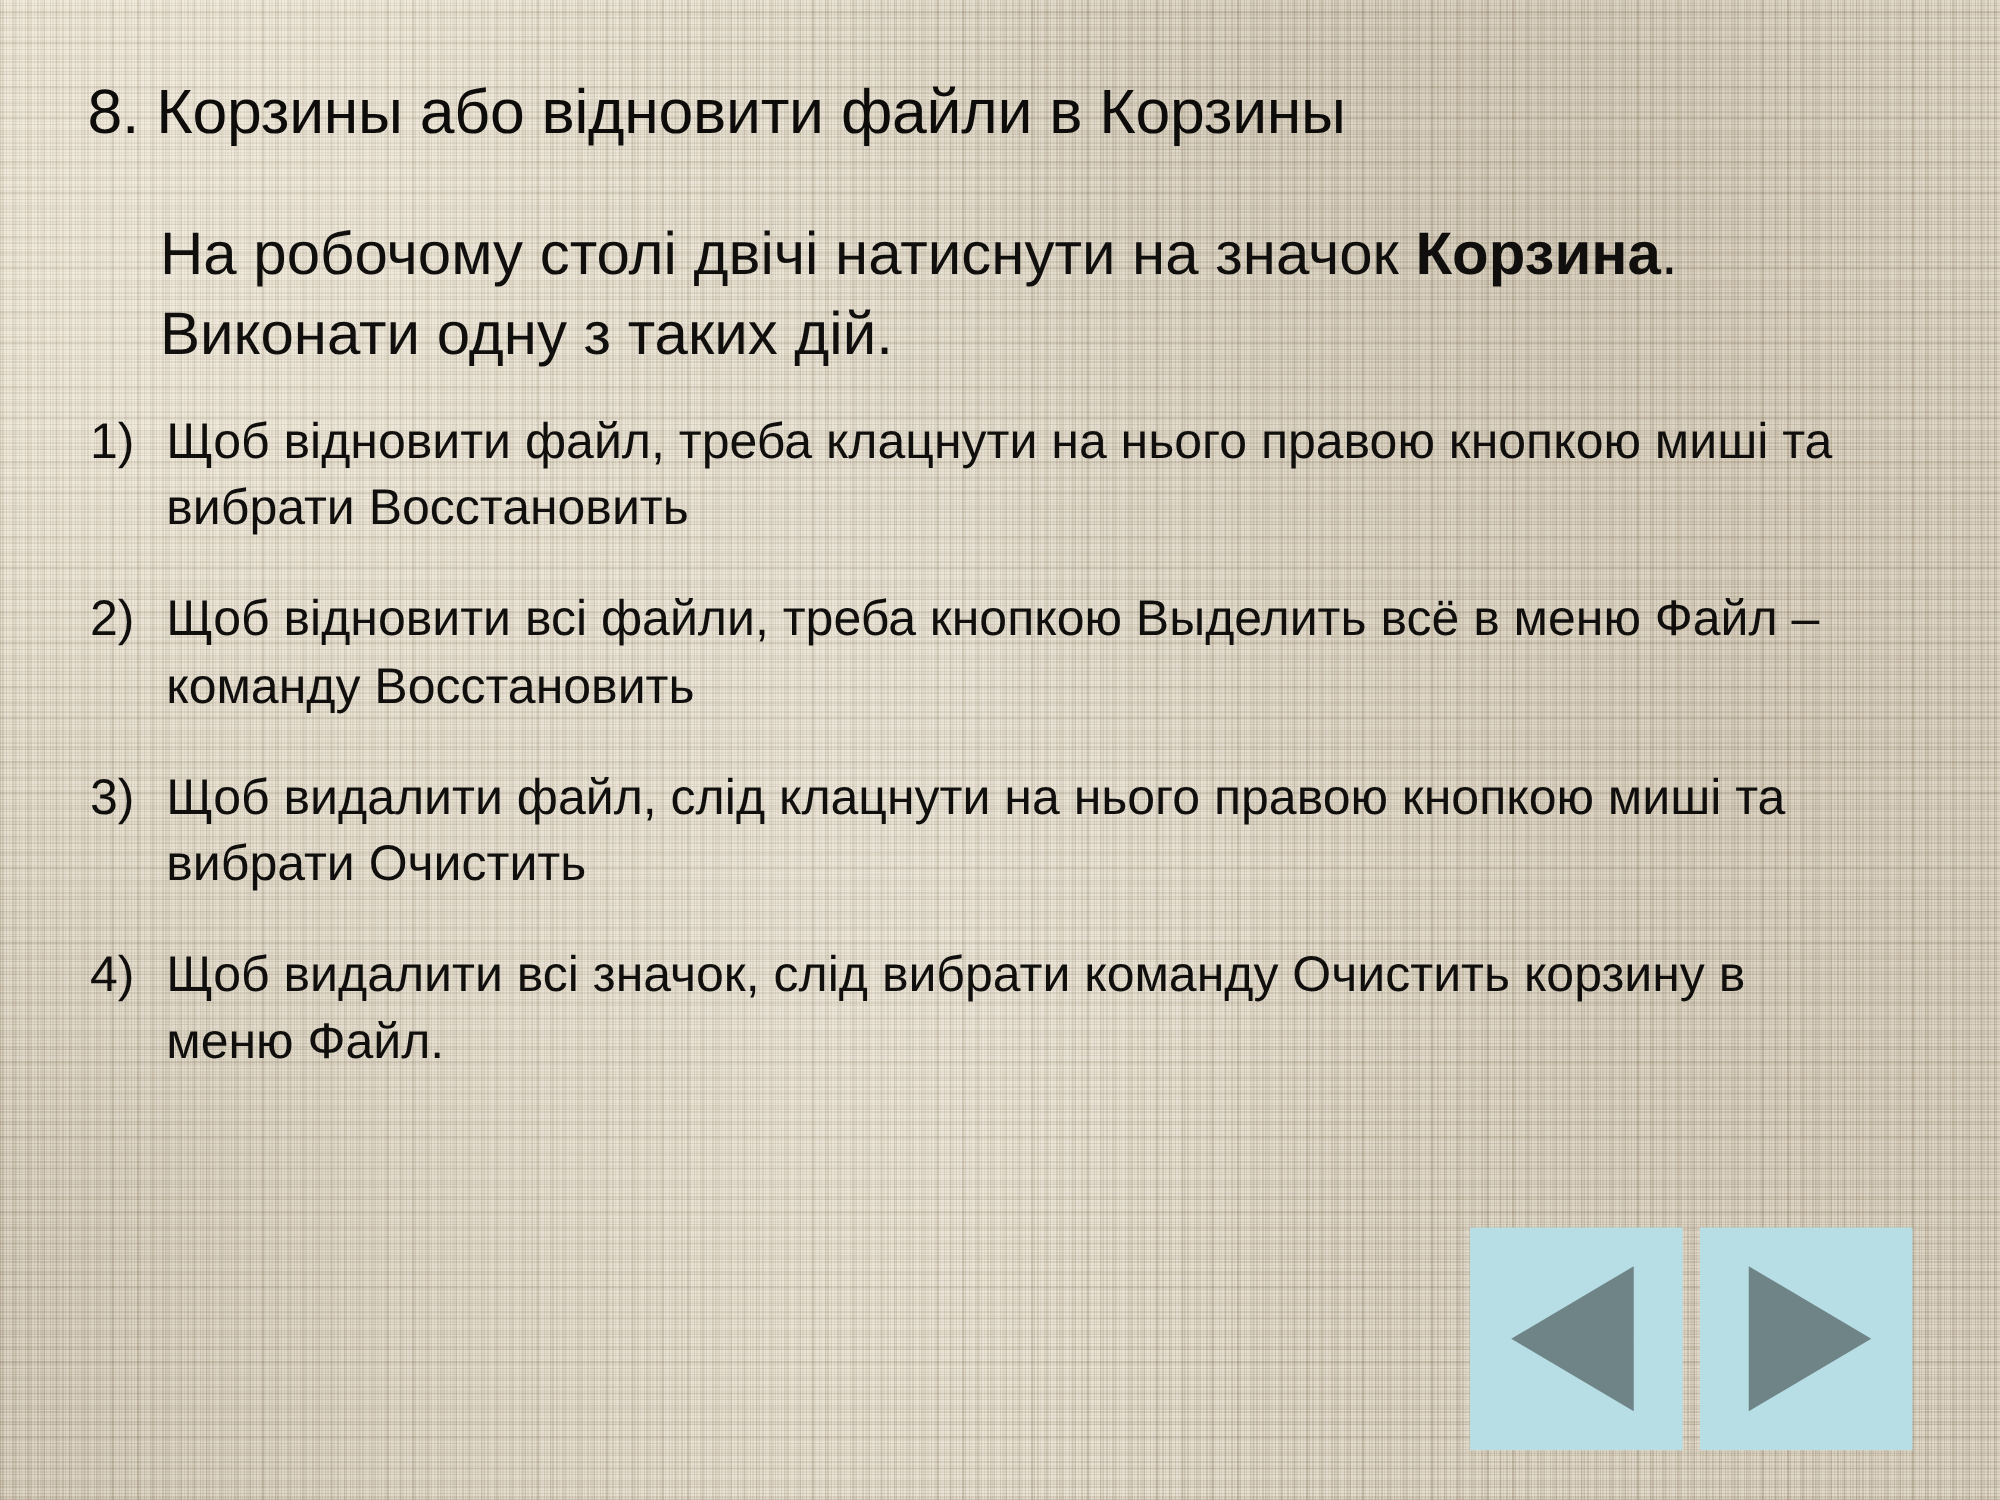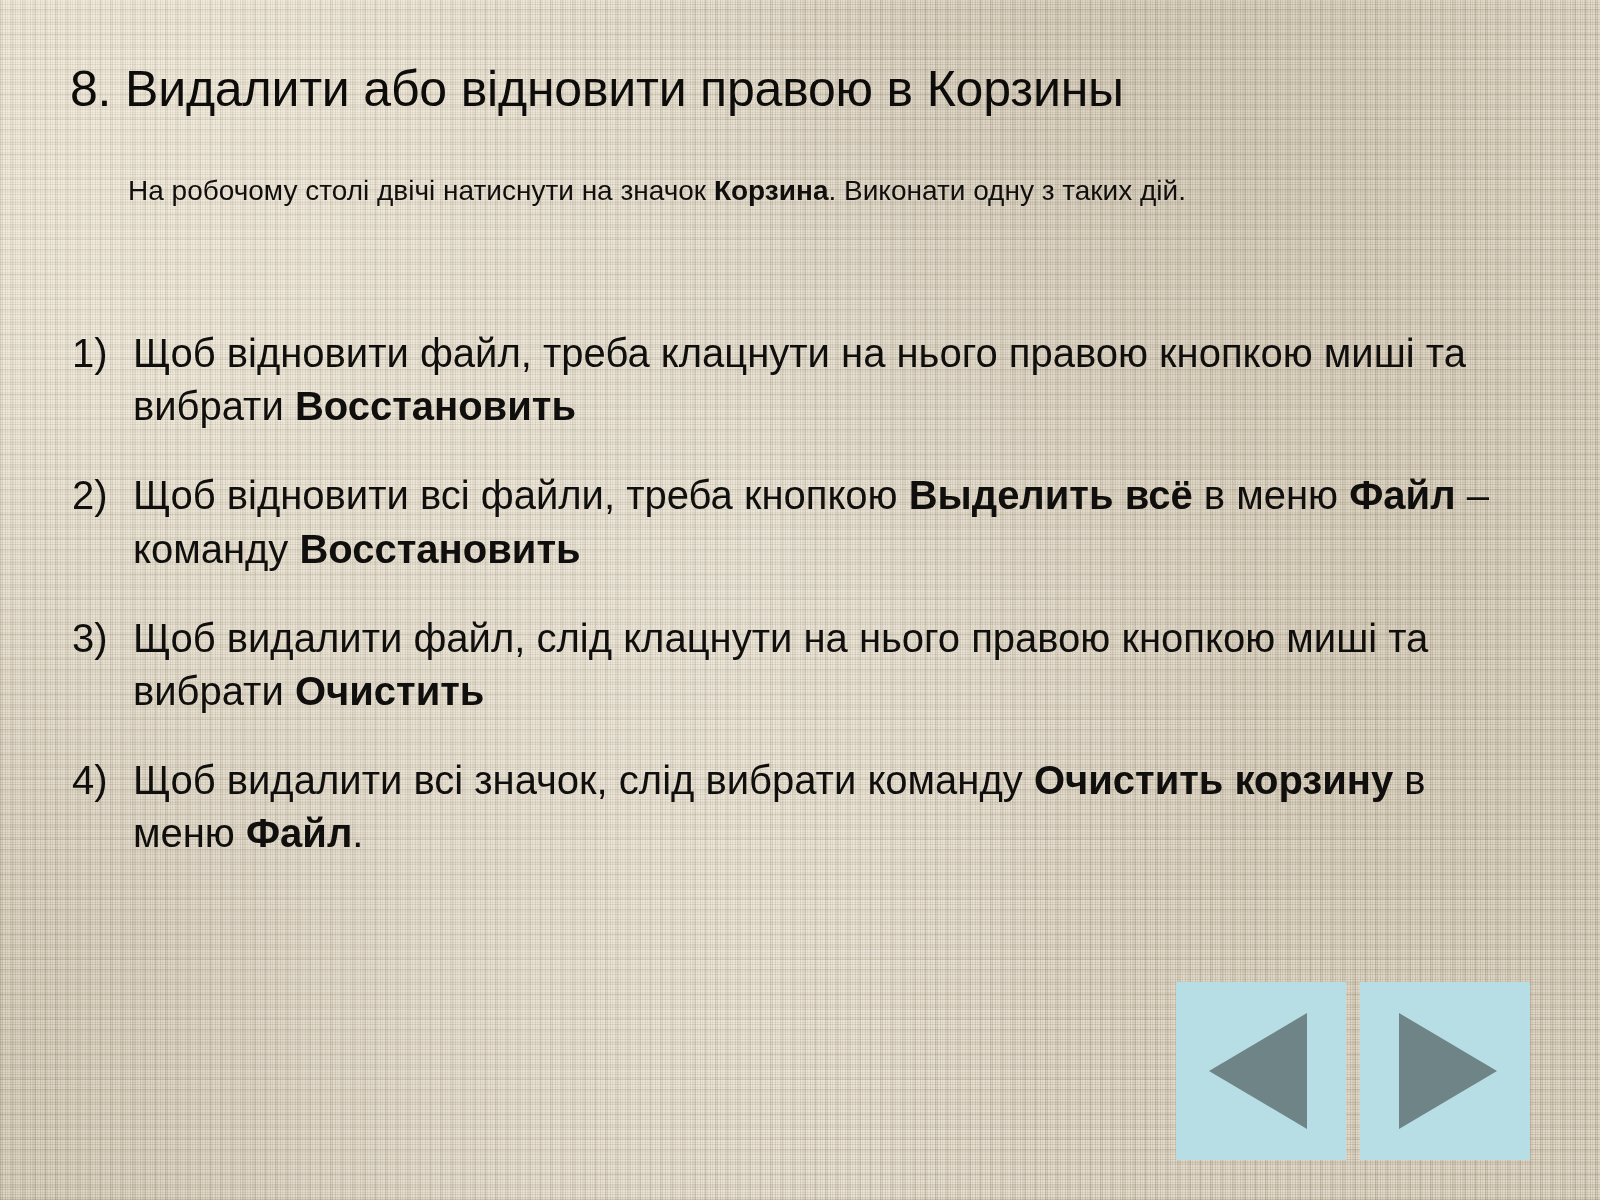--- a/index.html
+++ b/index.html
@@ -91,21 +91,21 @@
   .slide-title b {
     font-weight: 400;
   }
 
   
   .intro {
     position: absolute;
     left: 128px;
     top: 172px;
     width: 1345px;
-    font-size: 28px;
+    font-size: 48px;
     line-height: 1.33;
     color: #100f0d;
     font-weight: 400;
   }
   .intro b { font-weight: 700; }
 
   
   .steps {
     position: absolute;
     left: 72px;
@@ -125,21 +125,21 @@
   .step:last-child { margin-bottom: 0; }
   .step .marker {
     position: absolute;
     left: 0;
     top: 0;
     width: 58px;
     font-size: 40px;
     font-weight: 400;
     color: #100f0d;
   }
-  .step b { font-weight: 700; text-align: right; }
+  .step b { font-weight: 400; text-align: right; }
 
   
   .nav-group {
     position: absolute;
     left: 1176px;
     top: 982px;
     width: 354px;
     height: 178px;
     display: flex;
     flex-direction: row;
@@ -170,21 +170,21 @@
     margin-left: 6px;
   }
 </style>
 </head>
 <body>
 
 <div class="slide">
   <div class="content">
 
     <div class="slide-title">
-      <span>8.</span><span> Видалити або відновити правою в </span><b>Корзины</b>
+      <span>8.</span><span> Корзины або відновити файли в </span><b>Корзины</b>
     </div>
 
     <div class="intro">
       <span>На робочому столі двічі натиснути на значок </span><b>Корзина</b><span>. Виконати одну з таких дій.</span>
     </div>
 
     <div class="steps">
 
       <div class="step">
         <span class="marker">1)</span><span>Щоб відновити файл, треба клацнути на нього правою кнопкою миші та вибрати </span><b>Восстановить</b><span></span><b></b><span></span><b></b><span></span>

